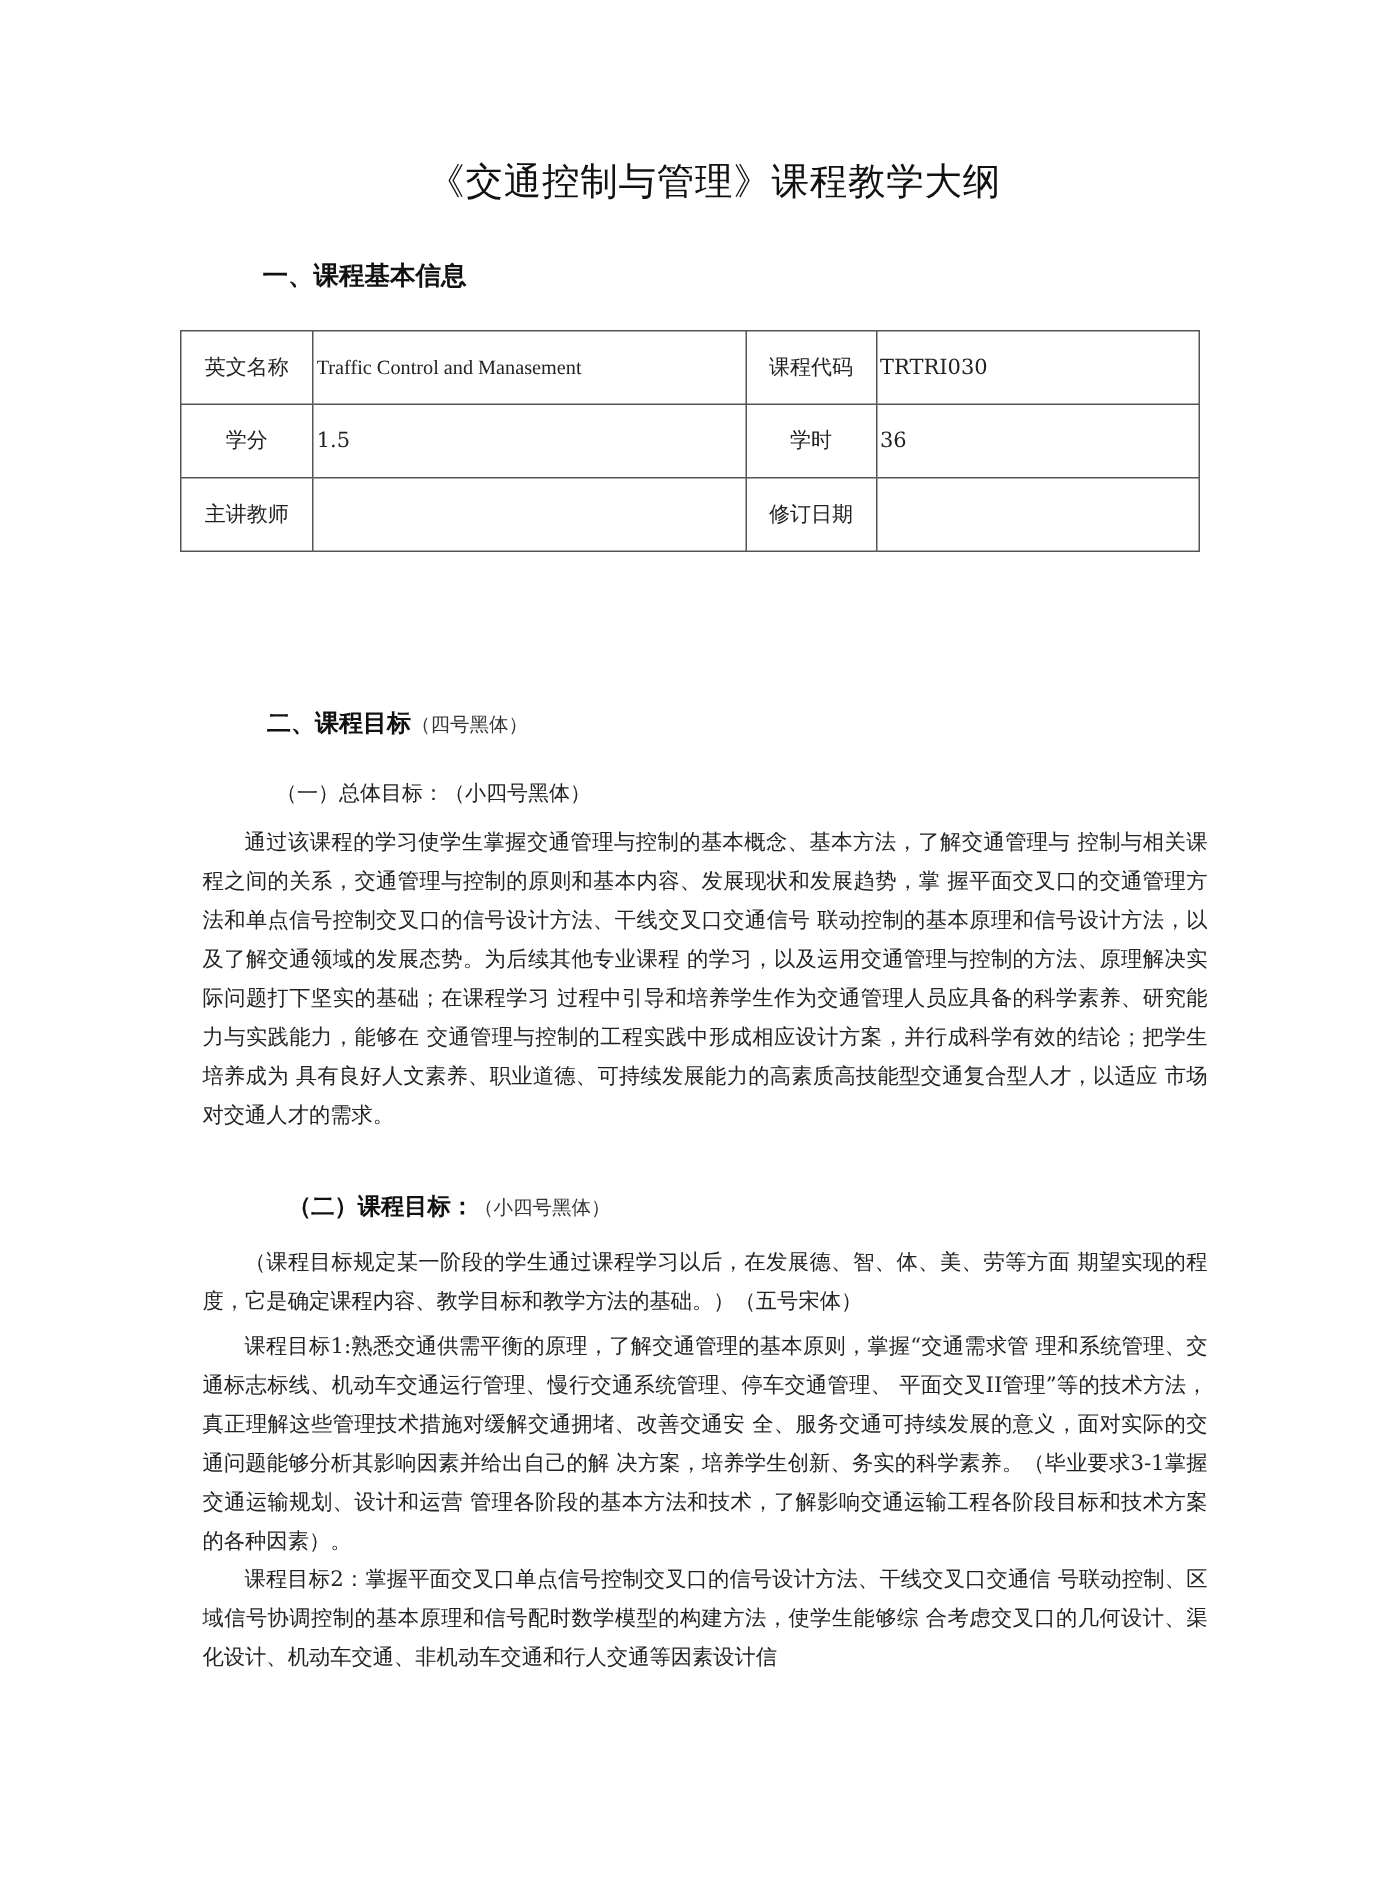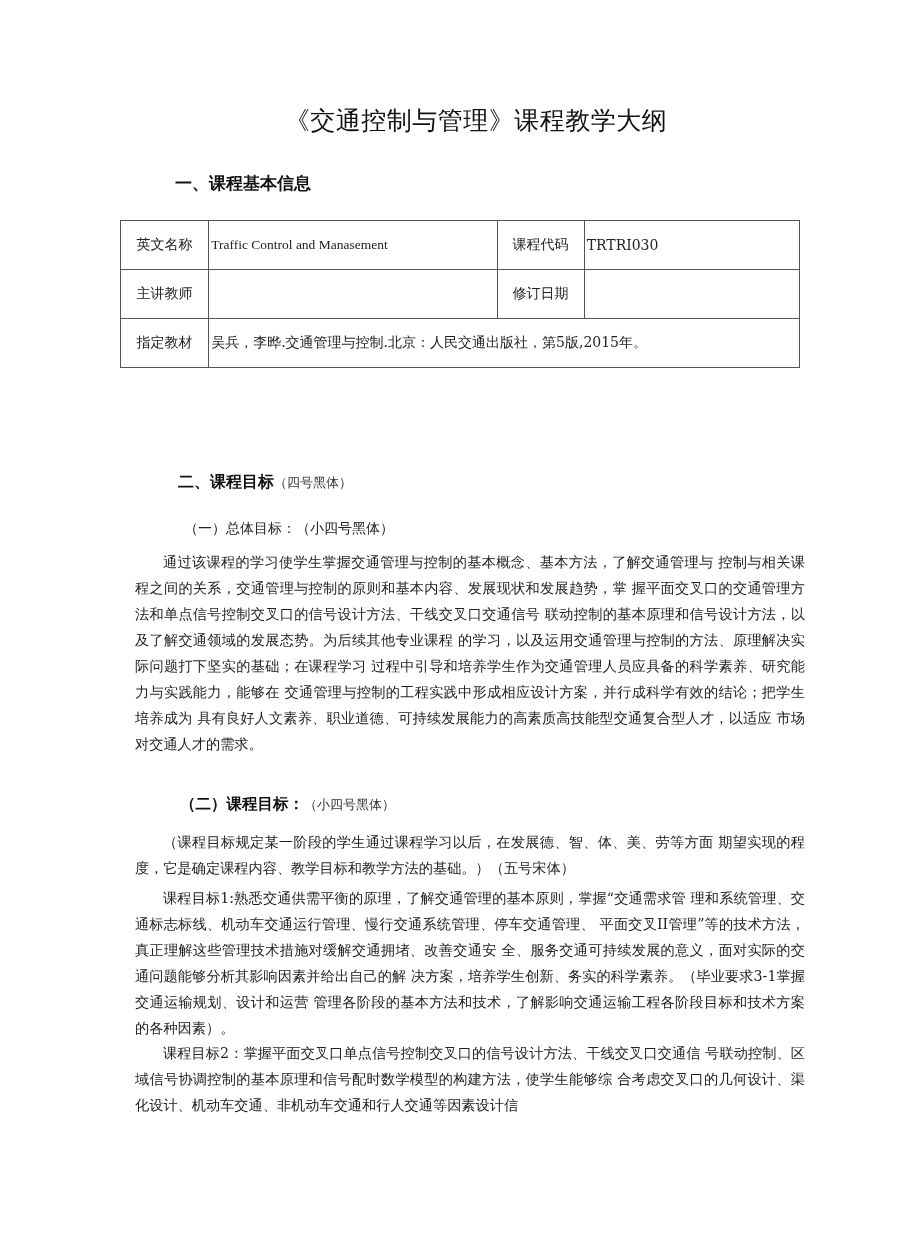--- a/index.html
+++ b/index.html
@@ -101,21 +101,21 @@
     margin: 0;
     font-size: 14.2px;
     line-height: 26px;
     text-indent: 28px;
     color: #222;
     text-align: justify;
   }
   #p-overall { top: 549px; }
   .h2b {
     position: absolute;
-    left: 180px;
+    left: 192px;
     top: 794px;
     margin: 0;
     font-family: "DejaVu Sans", "Liberation Sans", sans-serif;
     font-size: 15.5px;
     font-weight: bold;
     color: #111;
   }
   .h2b .note {
     font-family: "DejaVu Serif", "Liberation Serif", serif;
     font-weight: normal;
@@ -141,28 +141,30 @@
       <col class="col-d">
   </colgroup>
   <tbody>
     <tr>
       <td class="label">英文名称</td>
       <td class="mono">Traffic Control and Manasement</td>
       <td class="label">课程代码</td>
       <td>TRTRI030</td>
     </tr>
     <tr>
+      <td class="label">学分</td>
+      <td>1.5</td>
+      <td class="label">学时</td>
+      <td>36</td>
+    </tr>
+    <tr>
       <td class="label">主讲教师</td>
       <td></td>
       <td class="label">修订日期</td>
       <td></td>
-    </tr>
-    <tr>
-      <td class="label">指定教材</td>
-      <td colspan="3">吴兵，李晔.交通管理与控制.北京：人民交通出版社，第5版,2015年。</td>
     </tr>
   </tbody>
 </table>
 
 <h2 class="h2"><span>二、课程目标</span><span class="note">（四号黑体）</span></h2>
 
 <p class="sub-h">（一）总体目标：（小四号黑体）</p>
 
 <p class="para" id="p-overall">通过该课程的学习使学生掌握交通管理与控制的基本概念、基本方法，了解交通管理与 控制与相关课程之间的关系，交通管理与控制的原则和基本内容、发展现状和发展趋势，掌 握平面交叉口的交通管理方法和单点信号控制交叉口的信号设计方法、干线交叉口交通信号 联动控制的基本原理和信号设计方法，以及了解交通领域的发展态势。为后续其他专业课程 的学习，以及运用交通管理与控制的方法、原理解决实际问题打下坚实的基础；在课程学习 过程中引导和培养学生作为交通管理人员应具备的科学素养、研究能力与实践能力，能够在 交通管理与控制的工程实践中形成相应设计方案，并行成科学有效的结论；把学生培养成为 具有良好人文素养、职业道德、可持续发展能力的高素质高技能型交通复合型人才，以适应 市场对交通人才的需求。</p>
 

